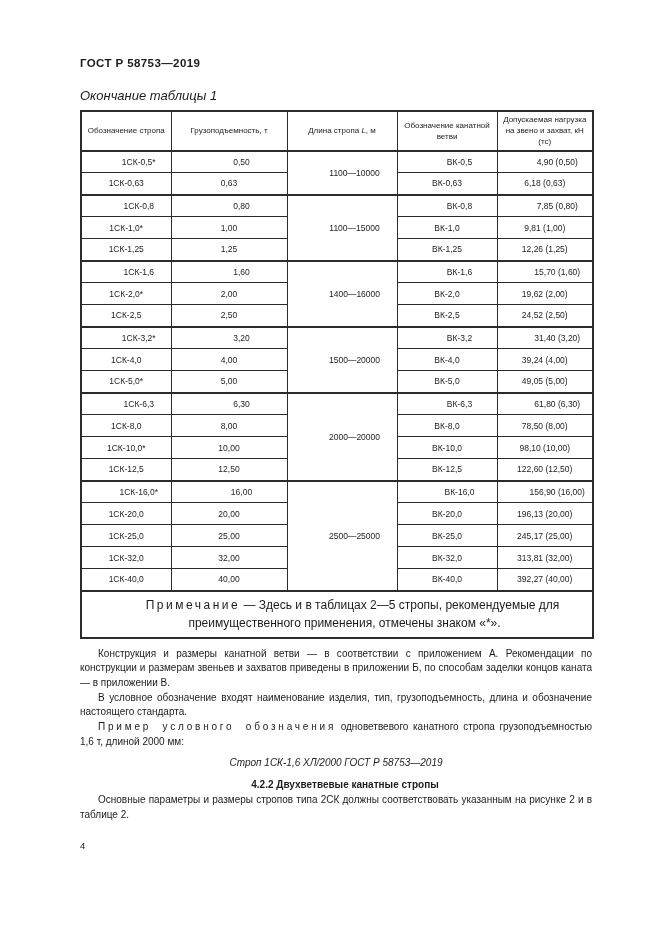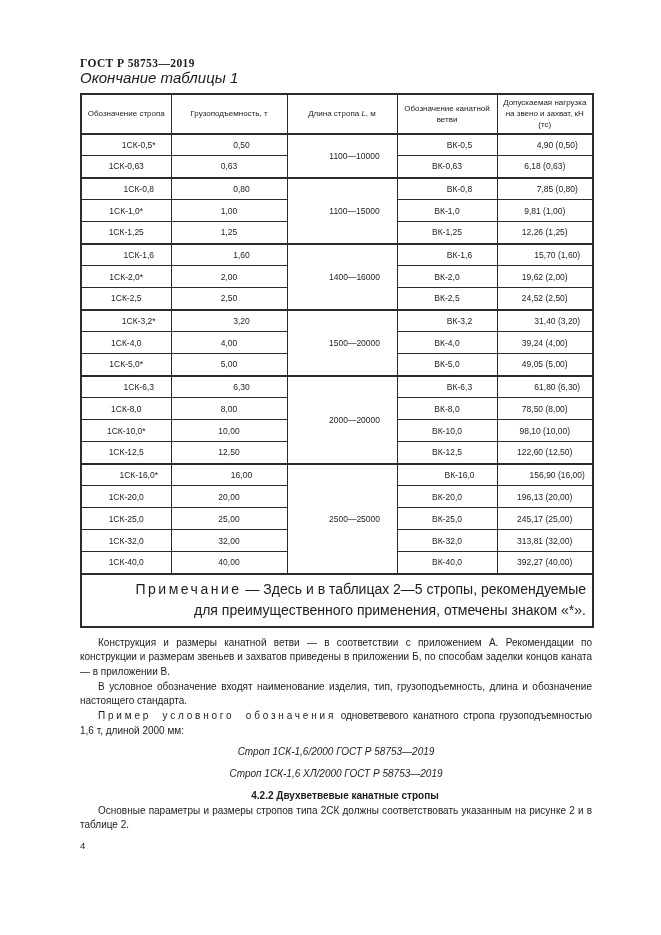--- a/index.html
+++ b/index.html
@@ -14,25 +14,25 @@
     position:relative;
     width:661px; height:935px;
     padding:57px 69px 0 80px;
     background:#ffffff;
     overflow:hidden;
   }
   .doc-header {
     font-size:11.5px;
     font-weight:bold;
     letter-spacing:0.4px;
-    font-family:Liberation Serif, serif;
   }
   .table-caption {
     font-style:italic;
-    font-size:15px;
+    font-size:13px;
+    margin-top:19px;
     margin-bottom:7px;
   }
   table.gost-table {
     border-collapse:collapse;
     table-layout:fixed;
     width:512px;
     border:2px solid #2b2b2b;
   }
   col.c0{width:90px} col.c1{width:116px} col.c2{width:110px} col.c3{width:100px} col.c4{width:96px}
   .gost-table th, .gost-table td {
@@ -49,23 +49,23 @@
     border-bottom:2px solid #2b2b2b;
   }
   .gost-table tbody td {
     font-size:8.5px;
     height:22px;
     padding:1px 3px;
   }
   .gost-table tbody tr.group-start td { border-top:2px solid #2b2b2b;padding-left:28px; }
   .gost-table tfoot td.note-cell {
     border-top:2px solid #2b2b2b;
-    font-size:14px;
+    font-size:12px;
     line-height:1.5;
-    text-align:right;
+    text-align:center;
     text-indent:16px;
     padding:4px 6px 5px 21px;
   }
   .note-label { letter-spacing:2.5px; }
   .body-text { margin-top:8px; width:512px; }
   .body-text p {
     font-size:10px;
     line-height:14.7px;
     text-align:justify;
     text-indent:18px;
@@ -242,21 +242,20 @@
       <tr>
         <td colspan="5" class="note-cell"><span class="note-label">Примечание</span><span> — Здесь и в таблицах 2—5 стропы, рекомендуемые для преимущественного применения, отмечены знаком «*».</span></td>
       </tr>
     </tfoot>
   </table>
 
   <div class="body-text">
     <p>Конструкция и размеры канатной ветви — в соответствии с приложением А. Рекомендации по конструкции и размерам звеньев и захватов приведены в приложении Б, по способам заделки концов каната — в приложении В.</p>
     <p>В условное обозначение входят наименование изделия, тип, грузоподъемность, длина и обозначение настоящего стандарта.</p>
     <p><span class="spaced">Пример условного обозначения</span><span> одноветвевого канатного стропа грузоподъемностью 1,6 т, длиной 2000 мм:</span></p>
-    <p class="center">Строп 1СК-1,6/2000 ГОСТ Р 58753—2019</p>
     <p class="center">Строп 1СК-1,6 ХЛ/2000 ГОСТ Р 58753—2019</p>
     <p class="heading">4.2.2 Двухветвевые канатные стропы</p>
     <p>Основные параметры и размеры стропов типа 2СК должны соответствовать указанным на рисунке 2 и в таблице 2.</p>
   </div>
 
   <div class="page-number">4</div>
 
 </div>
 
 </body></html>

